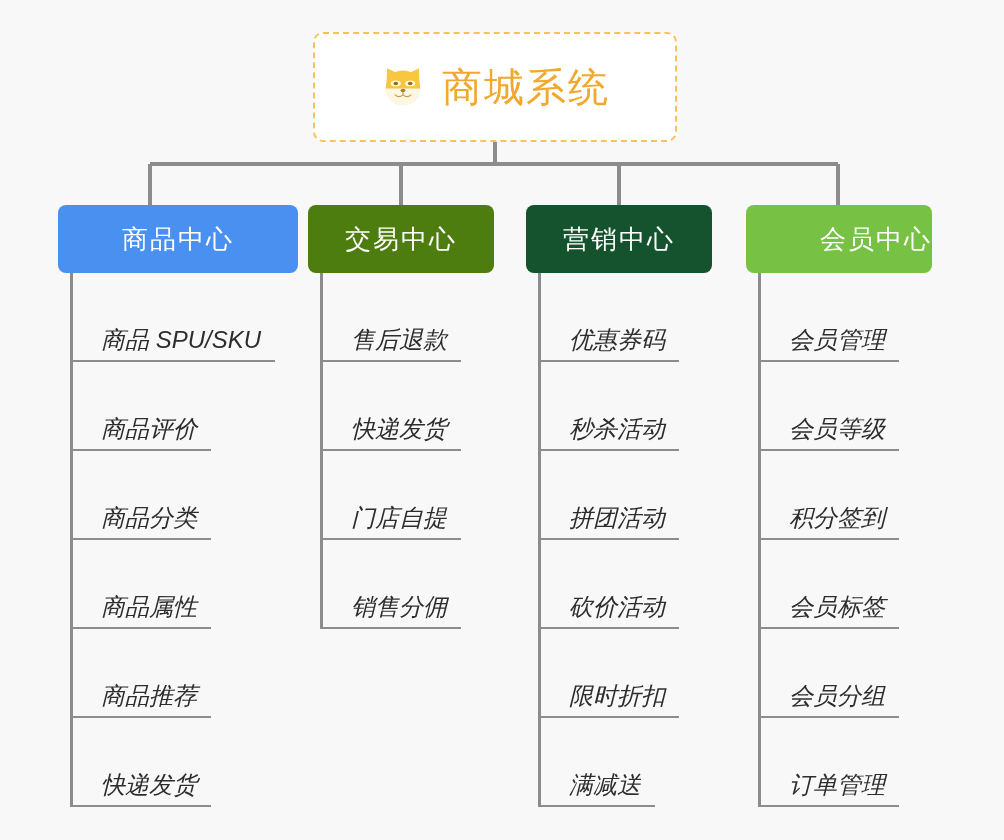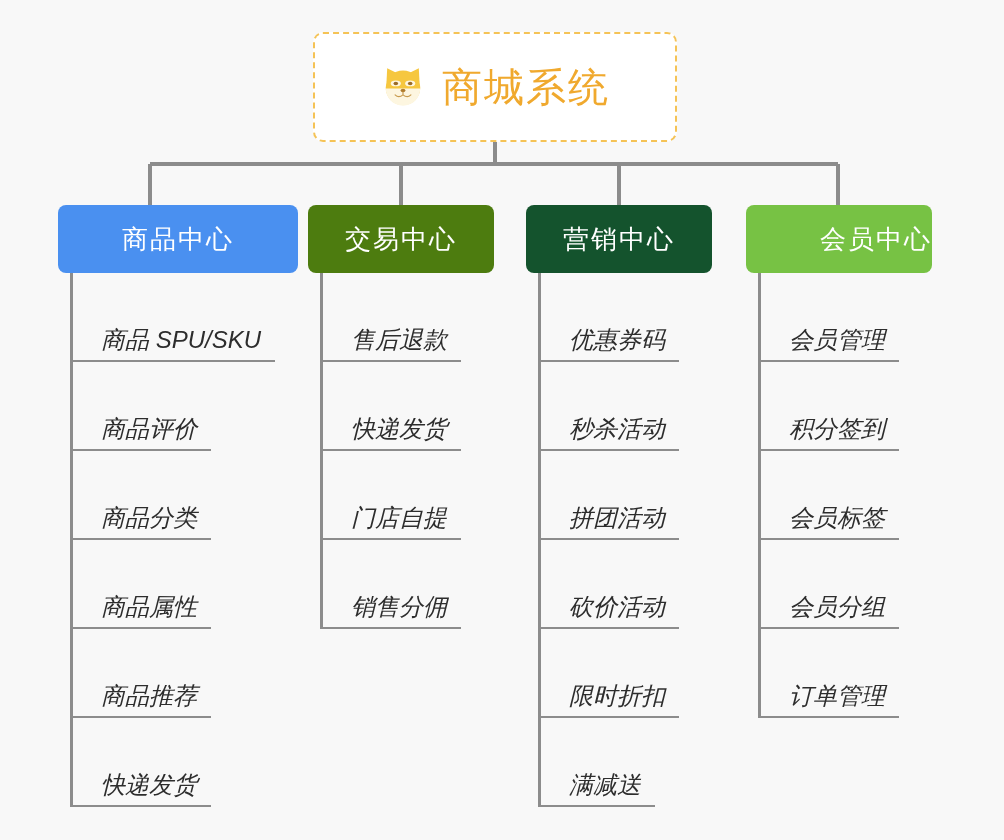--- a/index.html
+++ b/index.html
@@ -230,20 +230,23 @@
 
   <div class="branch" id="branch-3">
     <div class="branch-header">
       <span>会员中心</span>
     </div>
     <div class="branch-body">
       <div class="leaf">
         <span class="leaf-text">会员管理</span>
       </div>
       <div class="leaf">
+        <span class="leaf-text">会员等级</span>
+      </div>
+      <div class="leaf">
         <span class="leaf-text">积分签到</span>
       </div>
       <div class="leaf">
         <span class="leaf-text">会员标签</span>
       </div>
       <div class="leaf">
         <span class="leaf-text">会员分组</span>
       </div>
       <div class="leaf">
         <span class="leaf-text">订单管理</span>

